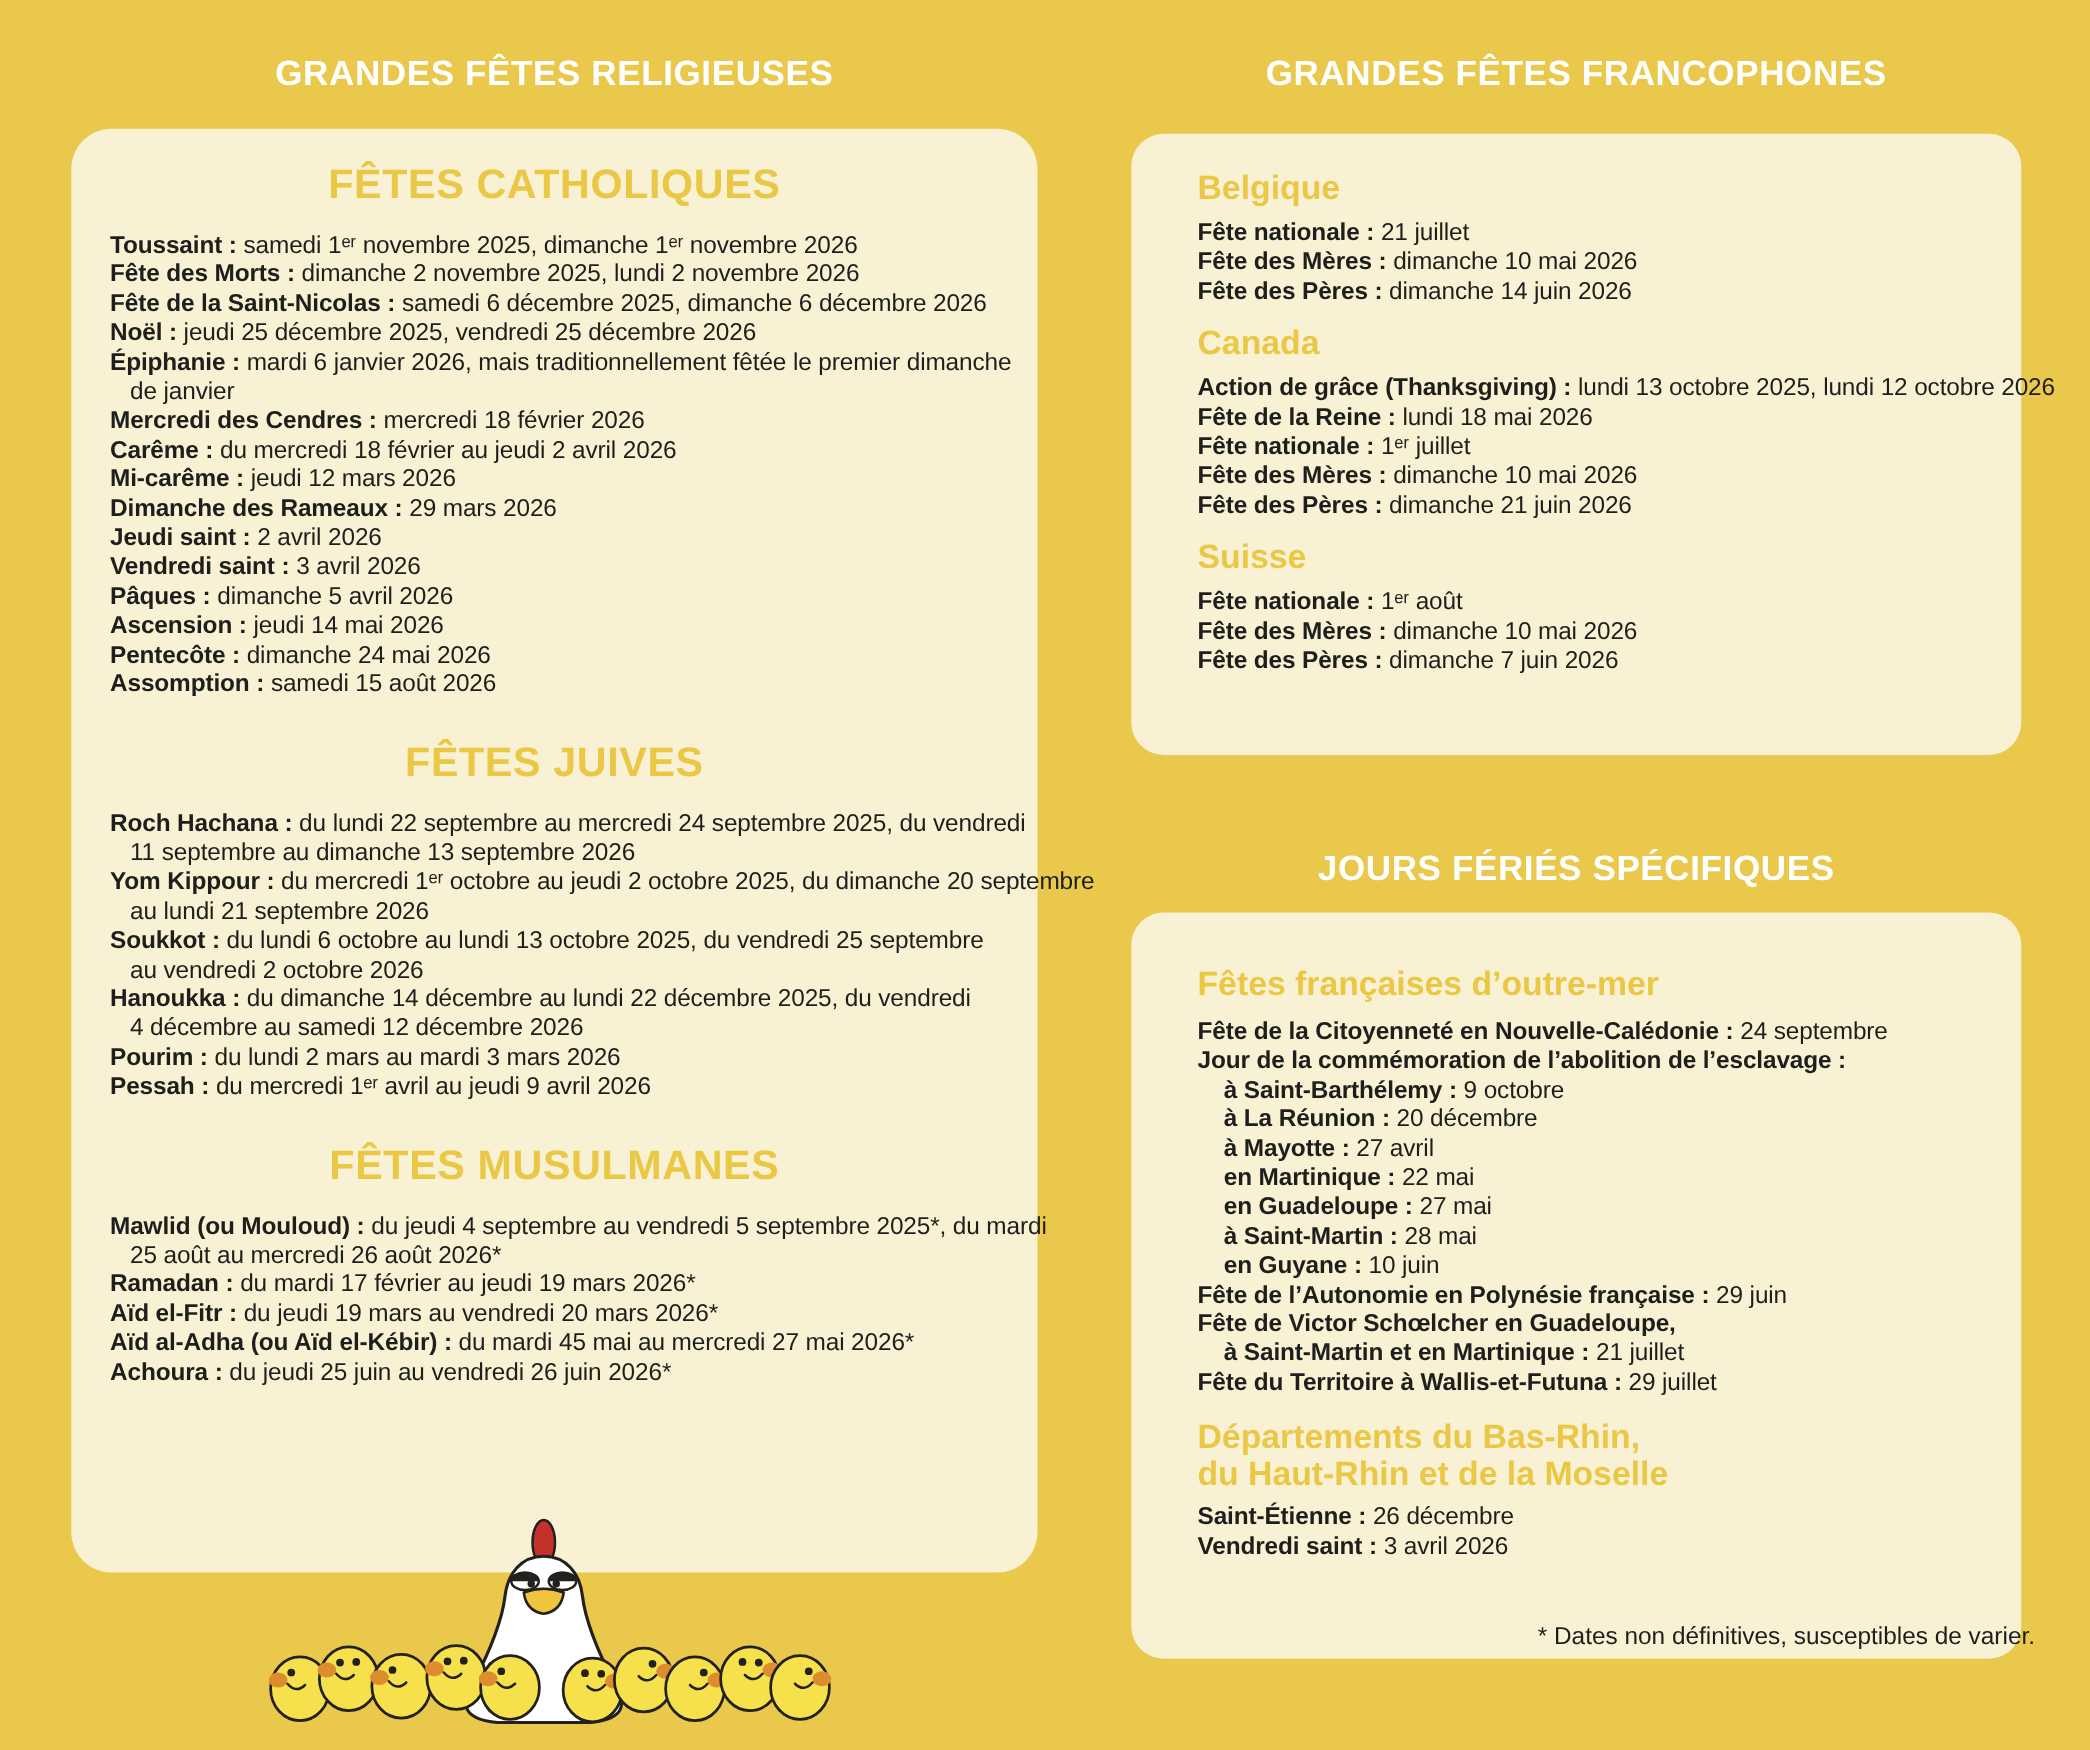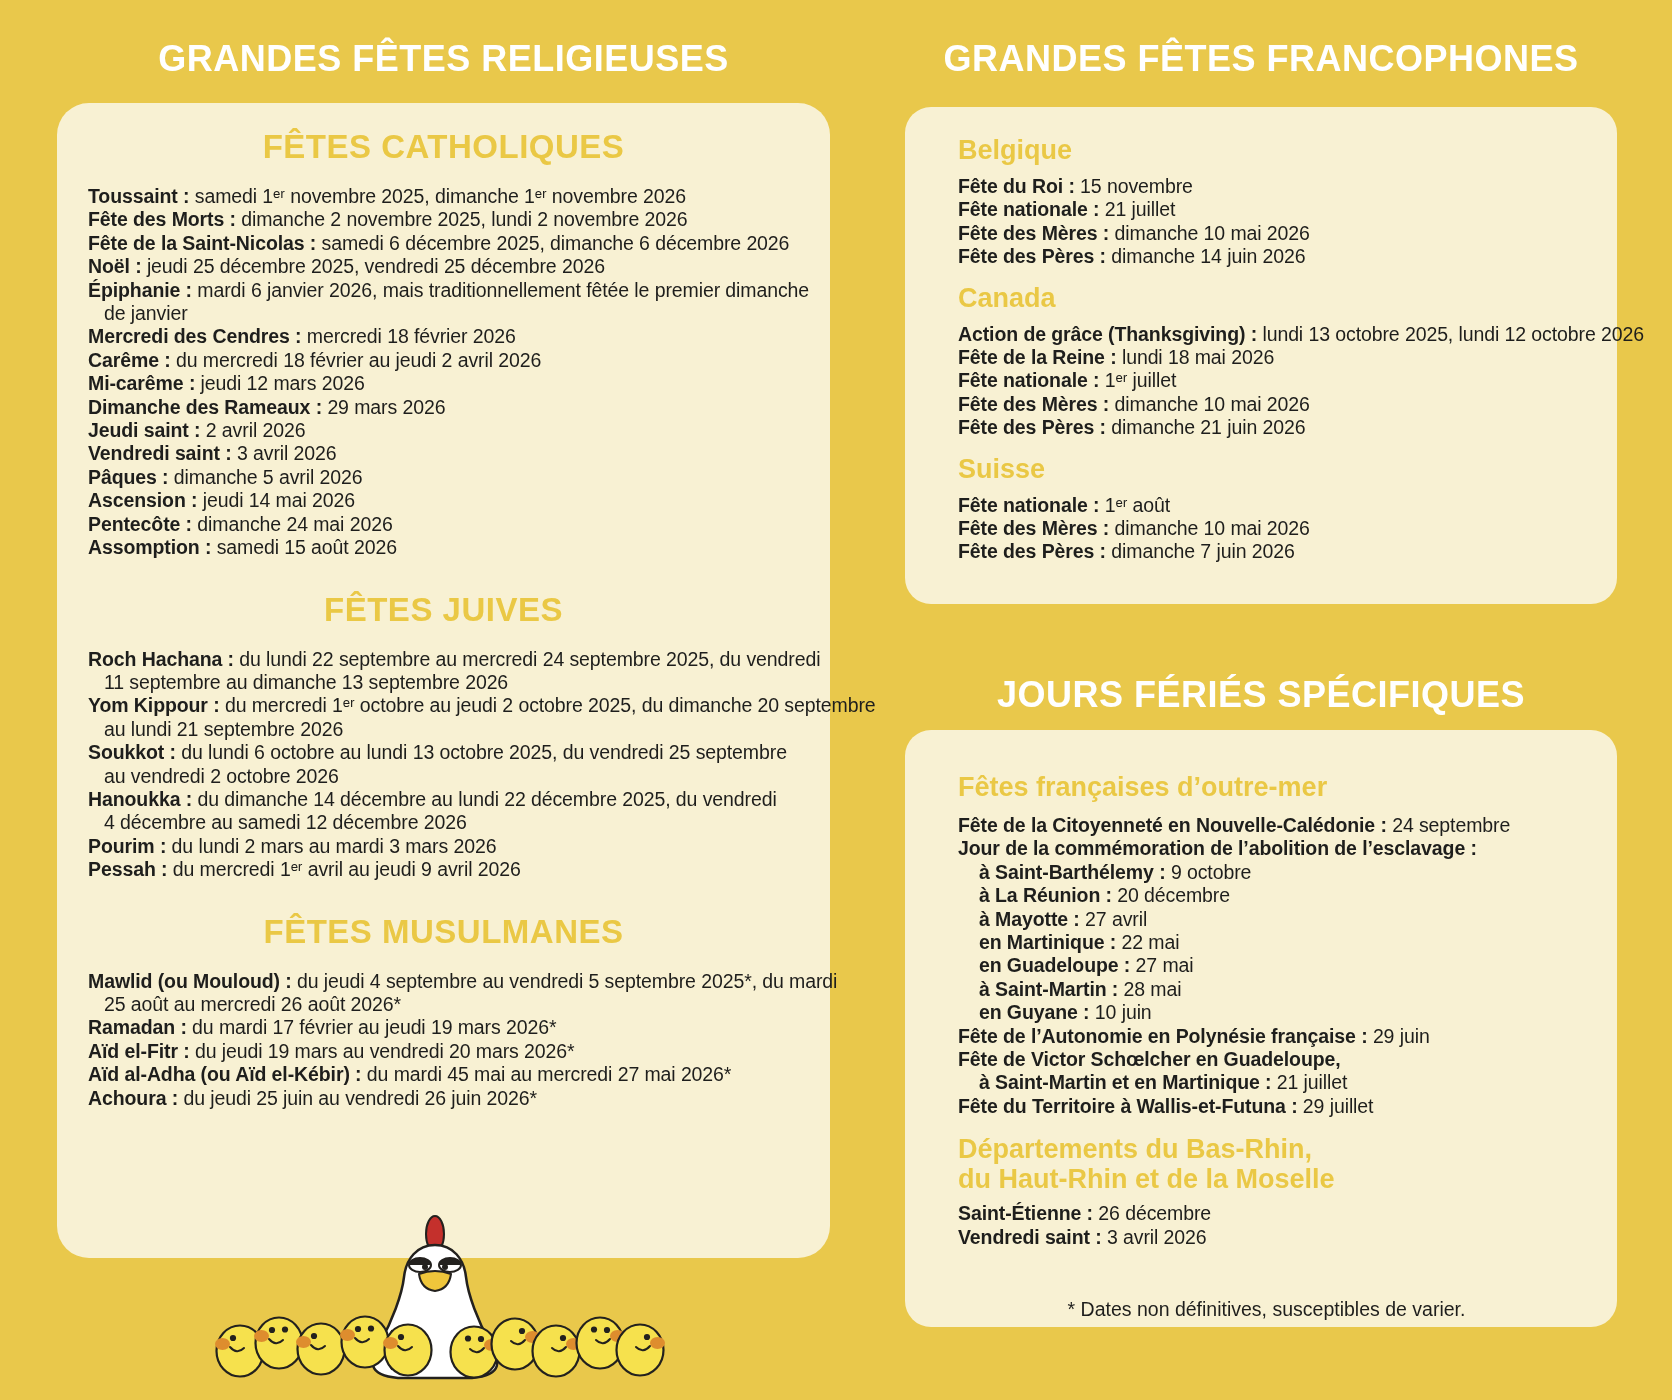--- a/index.html
+++ b/index.html
@@ -4,21 +4,21 @@
 <style>
   html,body{margin:0;padding:0;}
   .page{
     position:relative;width:1672px;height:1400px;overflow:hidden;
     background:#E9C84B;
     font-family:"Liberation Sans","DejaVu Sans",sans-serif;
     color:#1E1E1C;
   }
   .title{
     position:absolute;top:36px;margin:0;
-    font-size:36px;line-height:46px;font-weight:bold;color:#FFFFFF;
+    font-size:28px;line-height:46px;font-weight:bold;color:#FFFFFF;
     text-align:center;letter-spacing:0.5px;
   }
   .title-left{left:57px;width:773px;}
   .title-right{left:905px;width:712px;}
   .title-2{top:672px;}
   .panel{
     position:absolute;background:#F8F1D3;box-sizing:border-box;
   }
   .panel-left{left:57px;top:103px;width:773px;height:1155px;border-radius:32px;padding:10px 0 0;}
   .panel-r1{left:905px;top:107px;width:712px;height:497px;border-radius:26px;padding:6px 0 0;}
@@ -43,21 +43,21 @@
   .item{
     margin:0;font-size:19.5px;line-height:23.4px;letter-spacing:-0.1px;
     white-space:nowrap;color:#1E1E1C;
   }
   .item strong{font-weight:bold;}
   .item.wrap{padding-left:16px;}
   .item.sub{padding-left:21px;}
 
   .footnote{
     position:absolute;left:905px;top:1297px;width:723px;margin:0;
-    text-align:center;font-size:19.5px;line-height:24px;color:#1E1E1C;
+    text-align:right;font-size:19.5px;line-height:24px;color:#1E1E1C;
   }
   .hen-svg{position:absolute;left:212px;top:1203px;width:456px;height:182px;}
 </style>
 </head>
 <body>
 
 <div class="page">
 
   <h1 class="title title-left">GRANDES FÊTES RELIGIEUSES</h1>
 
@@ -110,21 +110,20 @@
         </div>
     </div>
   </section>
 
   <h1 class="title title-right">GRANDES FÊTES FRANCOPHONES</h1>
 
   <section class="panel panel-r1">
     <div class="r-sect">
       <h3 class="sub-heading">Belgique</h3>
       <div class="items">
-          <p class="item"><strong>Fête du Roi : </strong><span>15 novembre</span></p>
           <p class="item"><strong>Fête nationale : </strong><span>21 juillet</span></p>
           <p class="item"><strong>Fête des Mères : </strong><span>dimanche 10 mai 2026</span></p>
           <p class="item"><strong>Fête des Pères : </strong><span>dimanche 14 juin 2026</span></p>
         </div>
     </div>
     <div class="r-sect">
       <h3 class="sub-heading">Canada</h3>
       <div class="items">
           <p class="item"><strong>Action de grâce (Thanksgiving) : </strong><span>lundi 13 octobre 2025, lundi 12 octobre 2026</span></p>
           <p class="item"><strong>Fête de la Reine : </strong><span>lundi 18 mai 2026</span></p>

